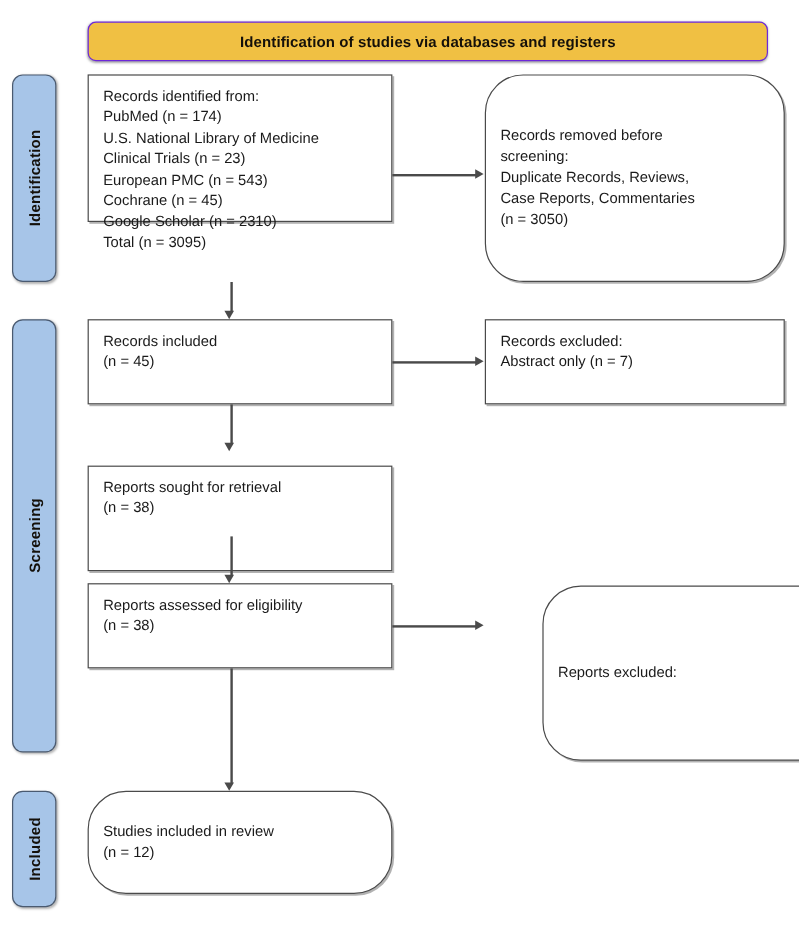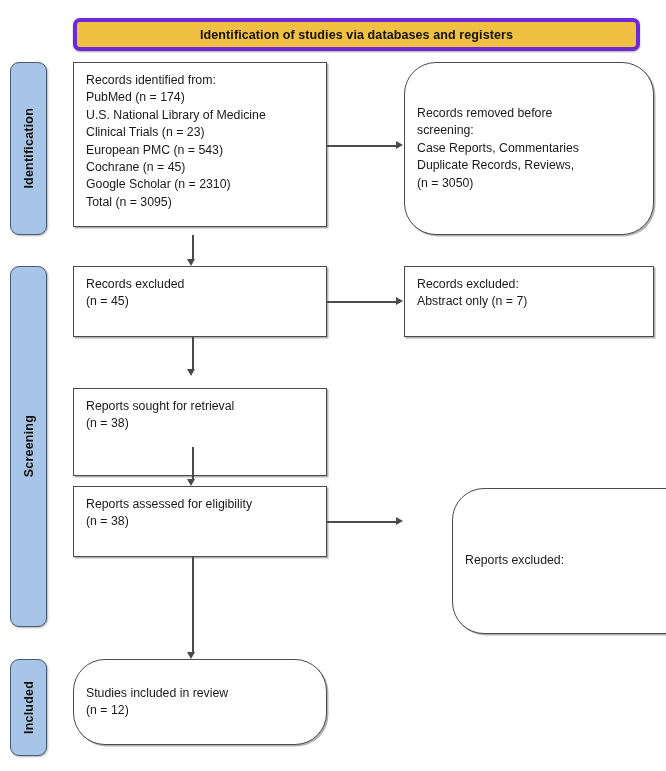--- a/index.html
+++ b/index.html
@@ -19,21 +19,21 @@
   }
 
   
   .banner {
     position: absolute;
     left: 73px;
     top: 18px;
     width: 567px;
     height: 33px;
     background: #f0c043;
-    border: 4px solid #6d28d9;
+    border: 1px solid #6d28d9;
     border-radius: 7px;
     box-shadow: 0 1px 2px rgba(0,0,0,0.35);
     display: flex;
     align-items: center;
     justify-content: center;
     box-sizing: border-box;
   }
   .banner-text {
     font-size: 12.5px;
     font-weight: bold;
@@ -87,21 +87,21 @@
     justify-content: center;
     border-radius: 32px;
   }
   .box .line { white-space: nowrap; }
   .box .line.indent {
     padding-left: 21px;
     text-indent: -0px;
     white-space: normal;
   }
 
-  #box-identified       { left: 73px;  top: 62px;  width: 254px; height: 165px; }
+  #box-identified       { left: 73px;  top: 62px;  width: 254px; height: 123px; }
   #box-removed          { left: 404px; top: 62px;  width: 250px; height: 173px; }
   #box-screened         { left: 73px;  top: 266px; width: 254px; height: 71px;  }
   #box-excluded-abs     { left: 404px; top: 266px; width: 250px; height: 71px;  }
   #box-sought           { left: 73px;  top: 388px; width: 254px; height: 88px;  }
   #box-assessed         { left: 73px;  top: 486px; width: 254px; height: 71px;  }
   #box-excluded-reports { left: 404px; top: 488px; width: 250px; height: 146px; margin-left: 48px; }
   #box-included         { left: 73px;  top: 659px; width: 254px; height: 86px;  }
 
   
   .conn-v {
@@ -178,27 +178,27 @@
     <div class="line">Clinical Trials (n = 23)</div>
     <div class="line">European PMC (n = 543)</div>
     <div class="line">Cochrane (n = 45)</div>
     <div class="line">Google Scholar (n = 2310)</div>
     <div class="line">Total (n = 3095)</div>
   </div>
 
   <div class="box vcenter" id="box-removed">
     <div class="line">Records removed before</div>
     <div class="line">screening:</div>
+    <div class="line">Duplicate Records, Reviews,</div>
     <div class="line">Case Reports, Commentaries</div>
-    <div class="line">Duplicate Records, Reviews,</div>
     <div class="line">(n = 3050)</div>
   </div>
 
   <div class="box" id="box-screened">
-    <div class="line">Records excluded</div>
+    <div class="line">Records included</div>
     <div class="line">(n = 45)</div>
   </div>
 
   <div class="box" id="box-excluded-abs">
     <div class="line">Records excluded:</div>
     <div class="line">Abstract only (n = 7)</div>
   </div>
 
   <div class="box" id="box-sought">
     <div class="line">Reports sought for retrieval</div>

